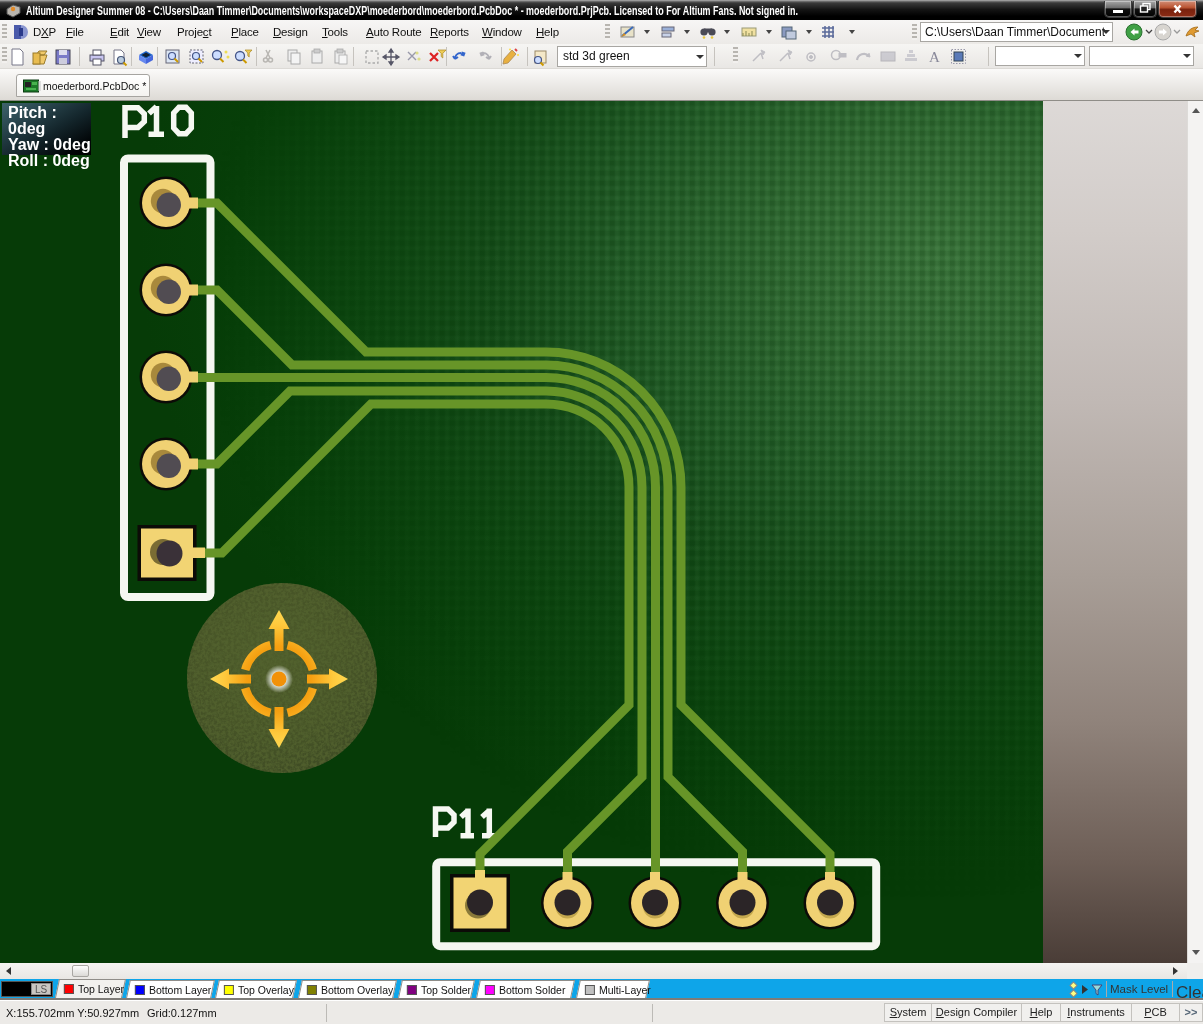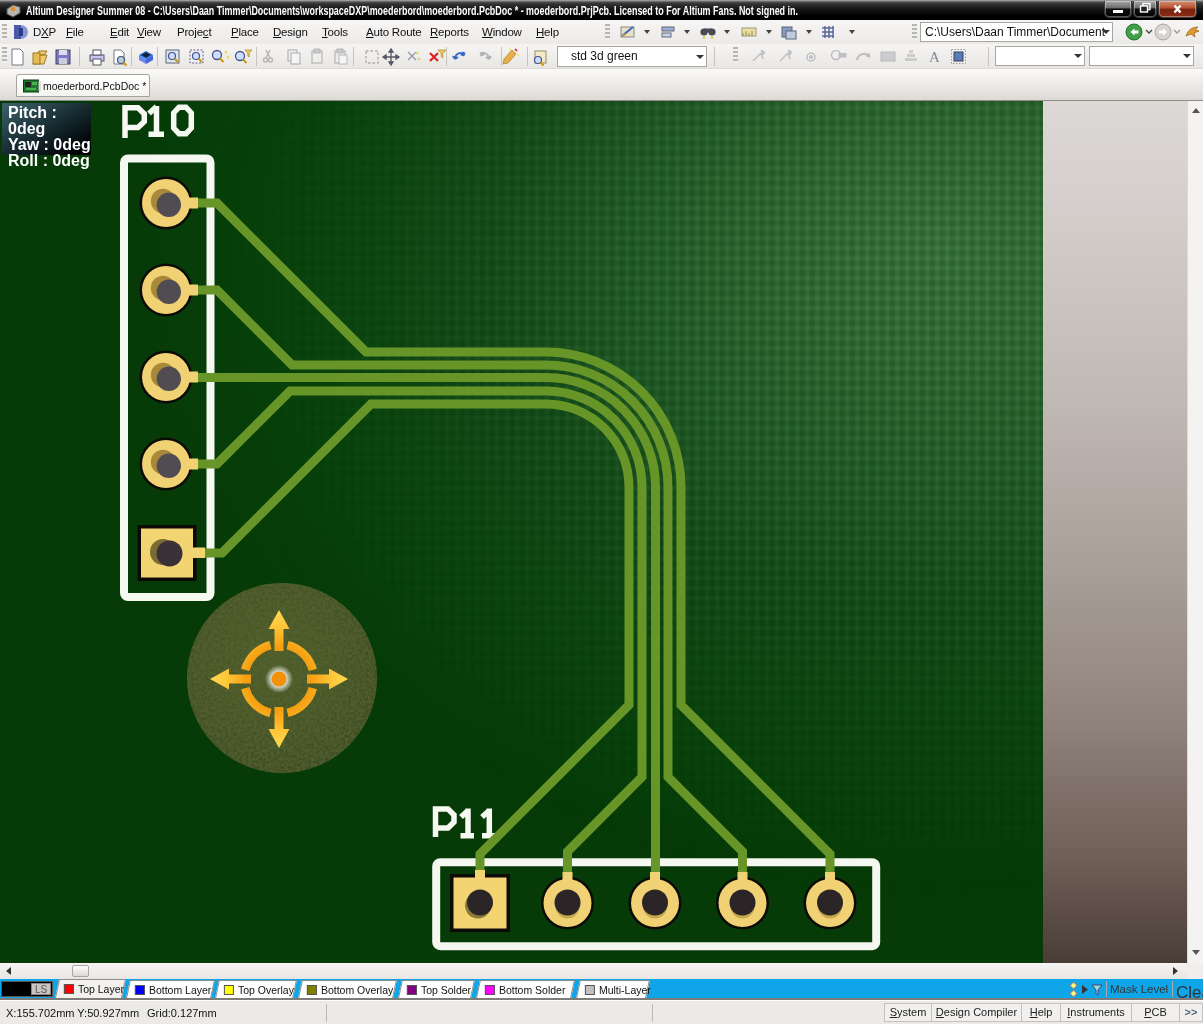--- a/index.html
+++ b/index.html
@@ -259,21 +259,21 @@
     </g>
   </svg>
   <div class="tsep" style="left:79px"></div>
   <div class="tsep" style="left:131px"></div>
   <div class="tsep" style="left:157px"></div>
   <div class="tsep" style="left:256px"></div>
   <div class="tsep" style="left:353px"></div>
   <div class="tsep" style="left:446px"></div>
   <div class="tsep" style="left:501px"></div>
   <div class="tsep" style="left:527px"></div>
-  <div class="combo" style="left:557px;top:2px;width:150px;height:21px;line-height:19px;padding-left:13px">std 3d green<span class="arr"></span></div>
+  <div class="combo" style="left:557px;top:2px;width:150px;height:21px;line-height:19px;padding-left:5px">std 3d green<span class="arr"></span></div>
   <div class="tsep" style="left:714px"></div>
   <div class="grip" style="left:733px;top:3px"></div>
   <svg style="position:absolute;left:745px;top:3px" width="240" height="20" viewBox="0 0 240 20">
     <g opacity="0.4" stroke="#778" fill="none">
       <g transform="translate(6,0)">
           <path d="M2 14 l8 -8 m0 0 l2 6" stroke-width="1.5"></path>
           <path d="M10 3 l4 2 -2 3 z" fill="#778"></path>
         </g>
       <g transform="translate(33,0)">
           <path d="M2 14 l8 -8 m0 0 l2 6" stroke-width="1.5"></path>

